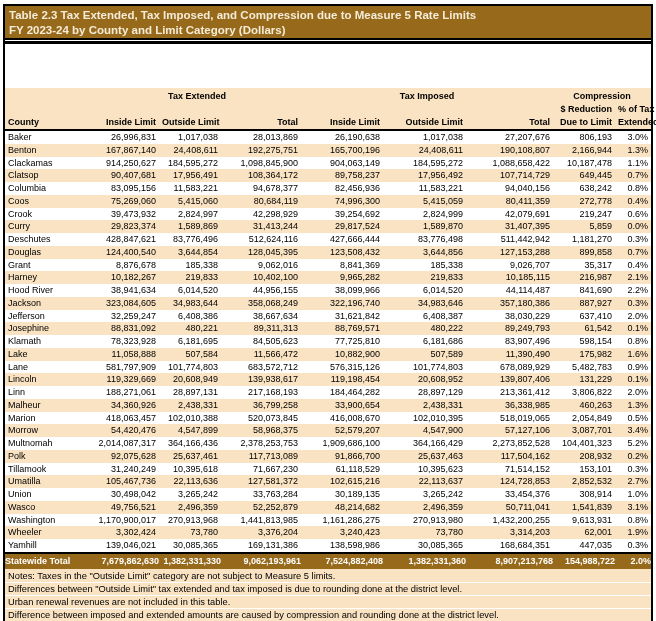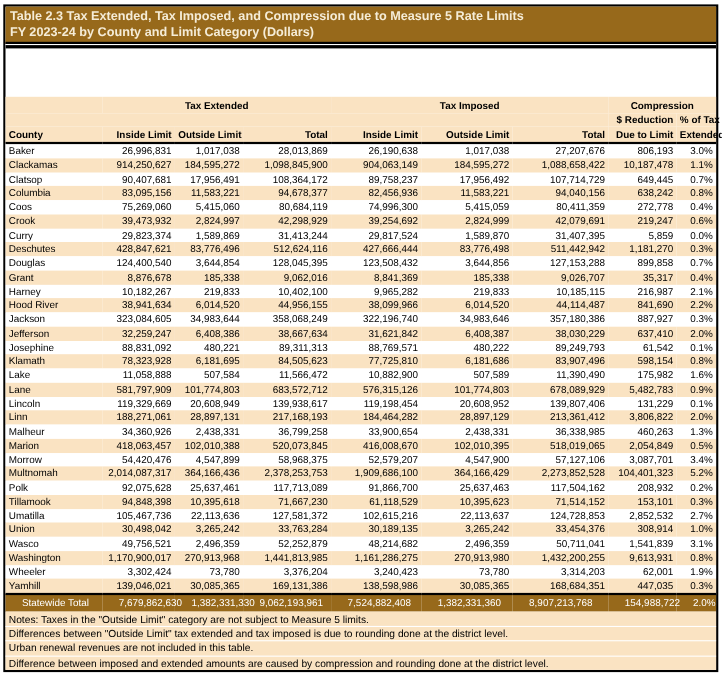--- a/index.html
+++ b/index.html
@@ -69,25 +69,25 @@
     padding: 0 3px;
     text-align: right;
     overflow: visible;
   }
   tbody td.county { text-align: left; }
   tbody tr:nth-child(odd) { background: #ffffff; }
   tbody tr:nth-child(even) { background: var(--tan); }
   tfoot td {
     background: var(--brown);
     color: #ffffff;
-    font-weight: normal;
+    font-weight: bold;
     font-size: 9px;
     line-height: 15px;
     white-space: nowrap;
-    padding: 0 15px;
+    padding: 0 0;
     text-align: right;
     border-top: 2px solid #000;
   }
   tfoot td.county { text-align: left; }
   .notes {
     background: var(--tan);
     font-size: 9.3px;
   }
   .note-line {
     line-height: 12.2px;
@@ -151,20 +151,31 @@
     <td>26,996,831</td>
     <td>1,017,038</td>
     <td>28,013,869</td>
     <td>26,190,638</td>
     <td>1,017,038</td>
     <td>27,207,676</td>
     <td>806,193</td>
     <td>3.0%</td>
   </tr>
         <tr>
+    <td class="county">Benton</td>
+    <td>167,867,140</td>
+    <td>24,408,611</td>
+    <td>192,275,751</td>
+    <td>165,700,196</td>
+    <td>24,408,611</td>
+    <td>190,108,807</td>
+    <td>2,166,944</td>
+    <td>1.3%</td>
+  </tr>
+        <tr>
     <td class="county">Clackamas</td>
     <td>914,250,627</td>
     <td>184,595,272</td>
     <td>1,098,845,900</td>
     <td>904,063,149</td>
     <td>184,595,272</td>
     <td>1,088,658,422</td>
     <td>10,187,478</td>
     <td>1.1%</td>
   </tr>
@@ -416,21 +427,21 @@
     <td>25,637,461</td>
     <td>117,713,089</td>
     <td>91,866,700</td>
     <td>25,637,463</td>
     <td>117,504,162</td>
     <td>208,932</td>
     <td>0.2%</td>
   </tr>
         <tr>
     <td class="county">Tillamook</td>
-    <td>94,848,398</td>
+    <td>31,240,249</td>
     <td>10,395,618</td>
     <td>71,667,230</td>
     <td>61,118,529</td>
     <td>10,395,623</td>
     <td>71,514,152</td>
     <td>153,101</td>
     <td>0.3%</td>
   </tr>
         <tr>
     <td class="county">Umatilla</td>

